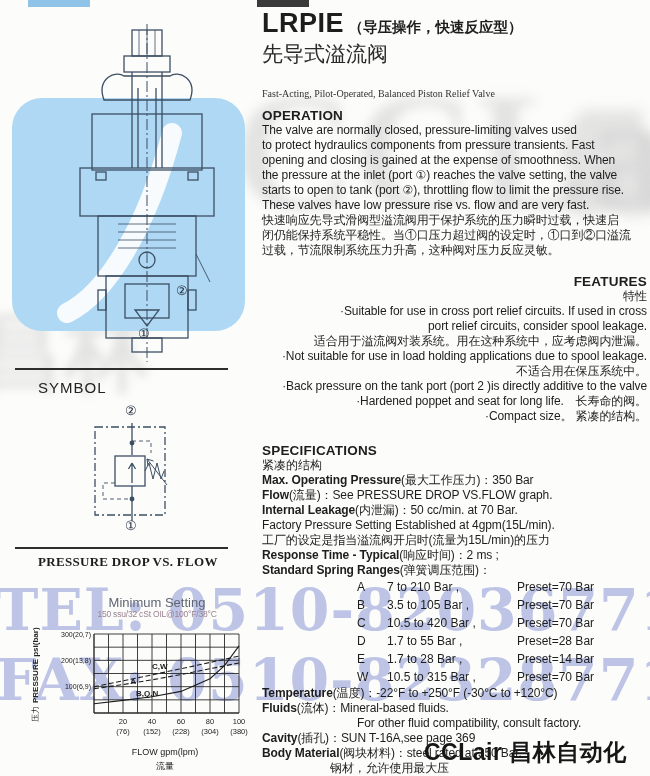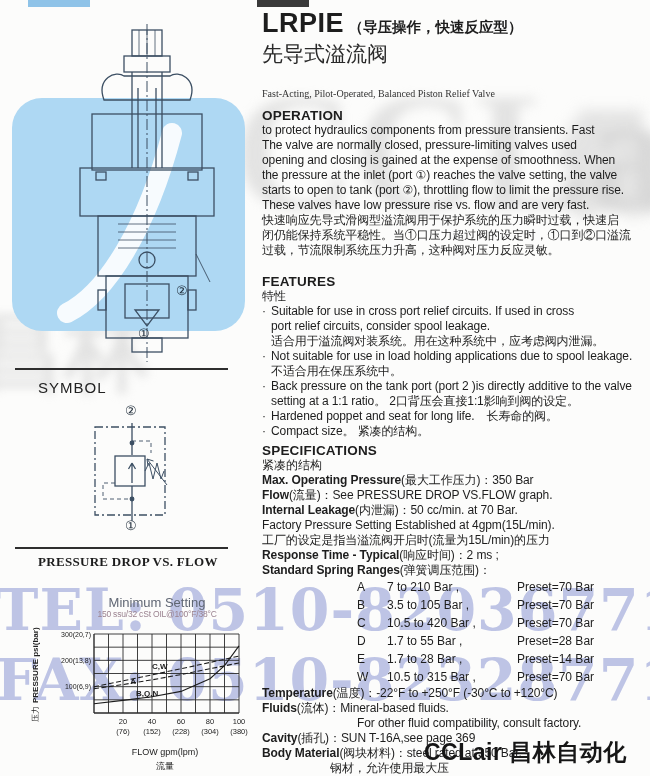--- a/index.html
+++ b/index.html
@@ -192,56 +192,53 @@
     <span class="model">LRPIE</span>
     <span class="model-suffix">（导压操作，快速反应型）</span>
   </div>
   <div class="title-cn">先导式溢流阀</div>
   <div class="title-en">Fast-Acting, Pilot-Operated, Balanced Piston Relief Valve</div>
 </div>
 
 <div class="z" style="left:262px;top:108px;width:385px;">
   <div class="h1">OPERATION</div>
   <div>
+      <div class="tline">The valve are normally closed, pressure-limiting valves used</div>
       <div class="tline">to protect hydraulics components from pressure transients. Fast</div>
-      <div class="tline">The valve are normally closed, pressure-limiting valves used</div>
       <div class="tline">opening and closing is gained at the expense of smoothness. When</div>
       <div class="tline">the pressure at the inlet (port ①) reaches the valve setting, the valve</div>
       <div class="tline">starts to open to tank (port ②), throttling flow to limit the pressure rise.</div>
       <div class="tline">These valves have low pressure rise vs. flow and are very fast.</div>
       <div class="tline">快速响应先导式滑阀型溢流阀用于保护系统的压力瞬时过载，快速启</div>
       <div class="tline">闭仍能保持系统平稳性。当①口压力超过阀的设定时，①口到②口溢流</div>
       <div class="tline">过载，节流限制系统压力升高，这种阀对压力反应灵敏。</div>
     </div>
 </div>
 
-<div class="z" style="left:262px;top:274px;width:385px;">
+<div class="z" style="left:262px;top:274px;width:385px;text-align:right;">
   <div class="h1">FEATURES</div>
   <div class="cnline">特性</div>
   <div>
       <div class="fline">
       <span class="bull">·</span><span>Suitable for use in cross port relief circuits. If used in cross</span>
     </div>
       <div class="fline">
       <span class="bull"></span><span>port relief circuits, consider spool leakage.</span>
     </div>
       <div class="fline">
       <span class="bull"></span><span>适合用于溢流阀对装系统。用在这种系统中，应考虑阀内泄漏。</span>
     </div>
       <div class="fline">
       <span class="bull">·</span><span>Not suitable for use in load holding applications due to spool leakage.</span>
     </div>
       <div class="fline">
       <span class="bull"></span><span>不适合用在保压系统中。</span>
     </div>
       <div class="fline">
       <span class="bull">·</span><span>Back pressure on the tank port (port 2 )is directly additive to the valve</span>
-    </div>
-      <div class="fline">
-      <span class="bull"></span><span>setting at a 1:1 ratio。 2口背压会直接1:1影响到阀的设定。</span>
     </div>
       <div class="fline">
       <span class="bull">·</span><span>Hardened poppet and seat for long life.　长寿命的阀。</span>
     </div>
       <div class="fline">
       <span class="bull">·</span><span>Compact size。 紧凑的结构。</span>
     </div>
     </div>
 </div>
 

